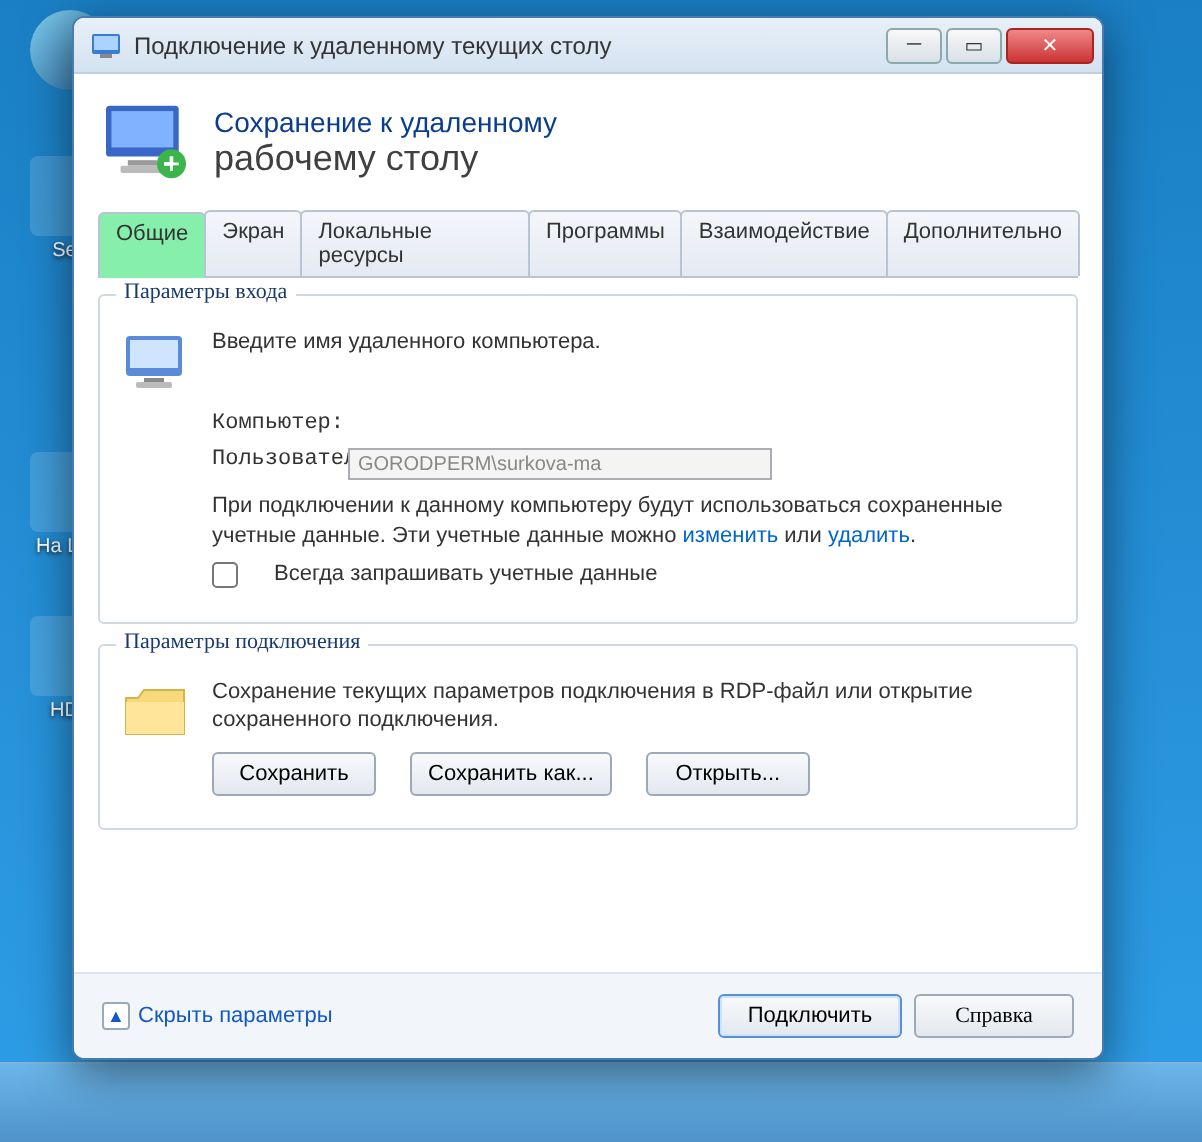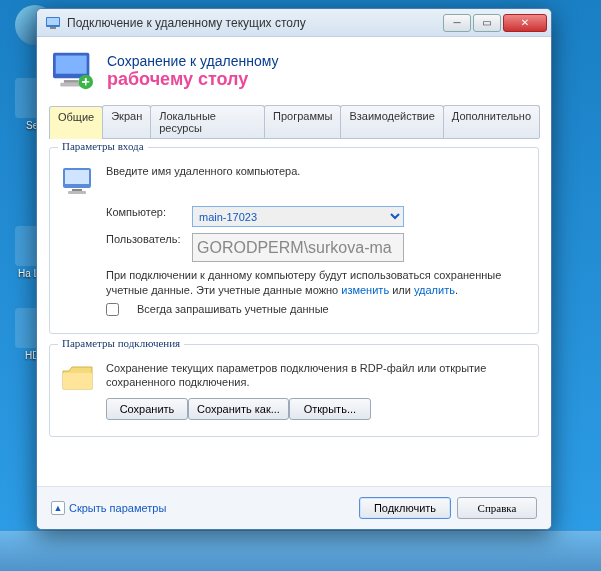--- a/index.html
+++ b/index.html
@@ -16,39 +16,39 @@
 .titlebar { height: 28px; background: linear-gradient(to bottom, #e8f0f8, #d4e2f0); display: flex; align-items: center; padding: 0 4px 0 8px; border-bottom: 1px solid #c0d0e0; }
 .tb-icon { width: 16px; height: 16px; margin-right: 6px; }
 .tb-title { flex: 1; font-size: 12px; color: #333; }
 .tb-btns { display: flex; gap: 2px; }
 .tb-btn { width: 28px; height: 18px; border: 1px solid #8aa; border-radius: 3px; background: linear-gradient(to bottom,#f8f8f8,#d8e0e8); display: flex; align-items: center; justify-content: center; font-size: 10px; color: #333; }
 .tb-btn.close { width: 44px; background: linear-gradient(to bottom,#e88,#c33); color: #fff; border-color: #a22; }
 
 .header { display: flex; align-items: center; padding: 14px 20px 14px 14px; gap: 12px; }
 .header-icon { width: 44px; height: 40px; }
 .header-text .line1 { font-size: 14px; color: #0a3d8f; }
-.header-text .line2 { font-size: 18px; color: #ec4899; font-weight: bold; }
+.header-text .line2 { font-size: 18px; color: #404040; font-weight: normal; }
 
 .tabs { display: flex; margin: 0 12px; border-bottom: 1px solid #b8c4d4; }
 .tab { padding: 4px 8px; font-size: 11px; color: #333; border: 1px solid #b8c4d4; border-bottom: none; background: linear-gradient(to bottom,#f4f6fa,#e4eaf2); margin-right: -1px; border-radius: 3px 3px 0 0; cursor: pointer; }
-.tab.active { background: #fef9c3; position: relative; top: 1px; }
+.tab.active { background: #86efac; position: relative; top: 1px; }
 
 .panel { margin: 8px 12px; }
 .group { border: 1px solid #d0d8e4; border-radius: 3px; padding: 10px 10px 10px 10px; margin-bottom: 10px; position: relative; }
 .group-title { position: absolute; top: -8px; left: 8px; background: #fff; padding: 0 4px; font-size: 11px; color: #1a3a6e; font-family: Liberation Serif, serif; }
 .row { display: flex; align-items: flex-start; margin: 6px 0; font-size: 11px; color: #333; }
-.row .lbl { width: 86px; }
-.row input[type=text] { flex: 1; max-width: 212px; height: 29px; border: 1px solid #abadb3; padding: 1px 4px; font-size: 16px; }
+.row .lbl { width: 68px; font-family: Liberation Mono, monospace; }
+.row input[type=text] { flex: 1; max-width: 212px; height: 16px; border: 1px solid #abadb3; padding: 1px 4px; font-size: 10px; }
 .row select { flex: 1; max-width: 212px; height: 21px; border: 1px solid #7eb4ea; font-size: 11px; color: #1259c3; padding: 0 2px; }
 .info-icon { width: 36px; height: 36px; margin-right: 10px; flex-shrink: 0; }
 .desc-text { font-size: 11px; color: #333; line-height: 1.35; }
 .desc-text a { color: #0066cc; text-decoration: none; cursor: pointer; }
 .chk { display: flex; align-items: center; font-size: 11px; margin-top: 4px; gap: 18px; }
 .chk input { width: 13px; height: 13px; }
-.btnrow { display: flex; gap: 0; margin-top: 8px; }
+.btnrow { display: flex; gap: 17px; margin-top: 8px; }
 .btn { min-width: 82px; height: 22px; font-size: 11px; background: linear-gradient(to bottom,#f8f9fb,#e3e8ef); border: 1px solid #9da8b8; border-radius: 3px; cursor: pointer; padding: 0 8px; }
 
 .footer { position: absolute; bottom: 0; left: 0; right: 0; padding: 10px 14px; border-top: 1px solid #dde4ee; display: flex; align-items: center; background: #f2f5fa; }
 .hide-link { display: flex; align-items: center; gap: 4px; font-size: 11px; color: #1259c3; cursor: pointer; }
 .hide-link .arrow { width: 14px; height: 14px; border: 1px solid #9ab; border-radius: 2px; display: flex; align-items: center; justify-content: center; font-size: 9px; background: #fff; }
 .footer .spacer { flex: 1; }
 .btn.primary { border-color: #5a8fd6; box-shadow: 0 0 0 1px #cde4ff inset; }
 </style>
 </head>
 <body>
@@ -107,21 +107,20 @@
         <svg class="info-icon" viewBox="0 0 36 36">
             <rect x="3" y="4" width="28" height="20" rx="2" fill="#5a8bd8"></rect>
             <rect x="5" y="6" width="24" height="14" fill="#cfe4ff"></rect>
             <rect x="12" y="25" width="10" height="2" fill="#888"></rect>
             <rect x="8" y="27" width="18" height="3" rx="1" fill="#bbb"></rect>
           </svg>
         <div class="desc-text">Введите имя удаленного компьютера.</div>
       </div>
       <div class="row" style="padding-left:46px;">
         <span class="lbl">Компьютер:</span>
-        <select><option>main-17023</option></select>
       </div>
       <div class="row" style="padding-left:46px;">
         <span class="lbl">Пользователь:</span>
         <input type="text" readonly="" style="color: rgb(136, 136, 136); background: rgb(244, 244, 244);" value="GORODPERM\surkova-ma">
       </div>
       <div class="row" style="padding-left:46px;">
         <div class="desc-text">
           <span>При подключении к данному компьютеру будут использоваться сохраненные учетные данные. Эти учетные данные можно </span><a>изменить</a><span> или </span><a>удалить</a><span>.</span>
           <div class="chk">
             <input type="checkbox" style="">

